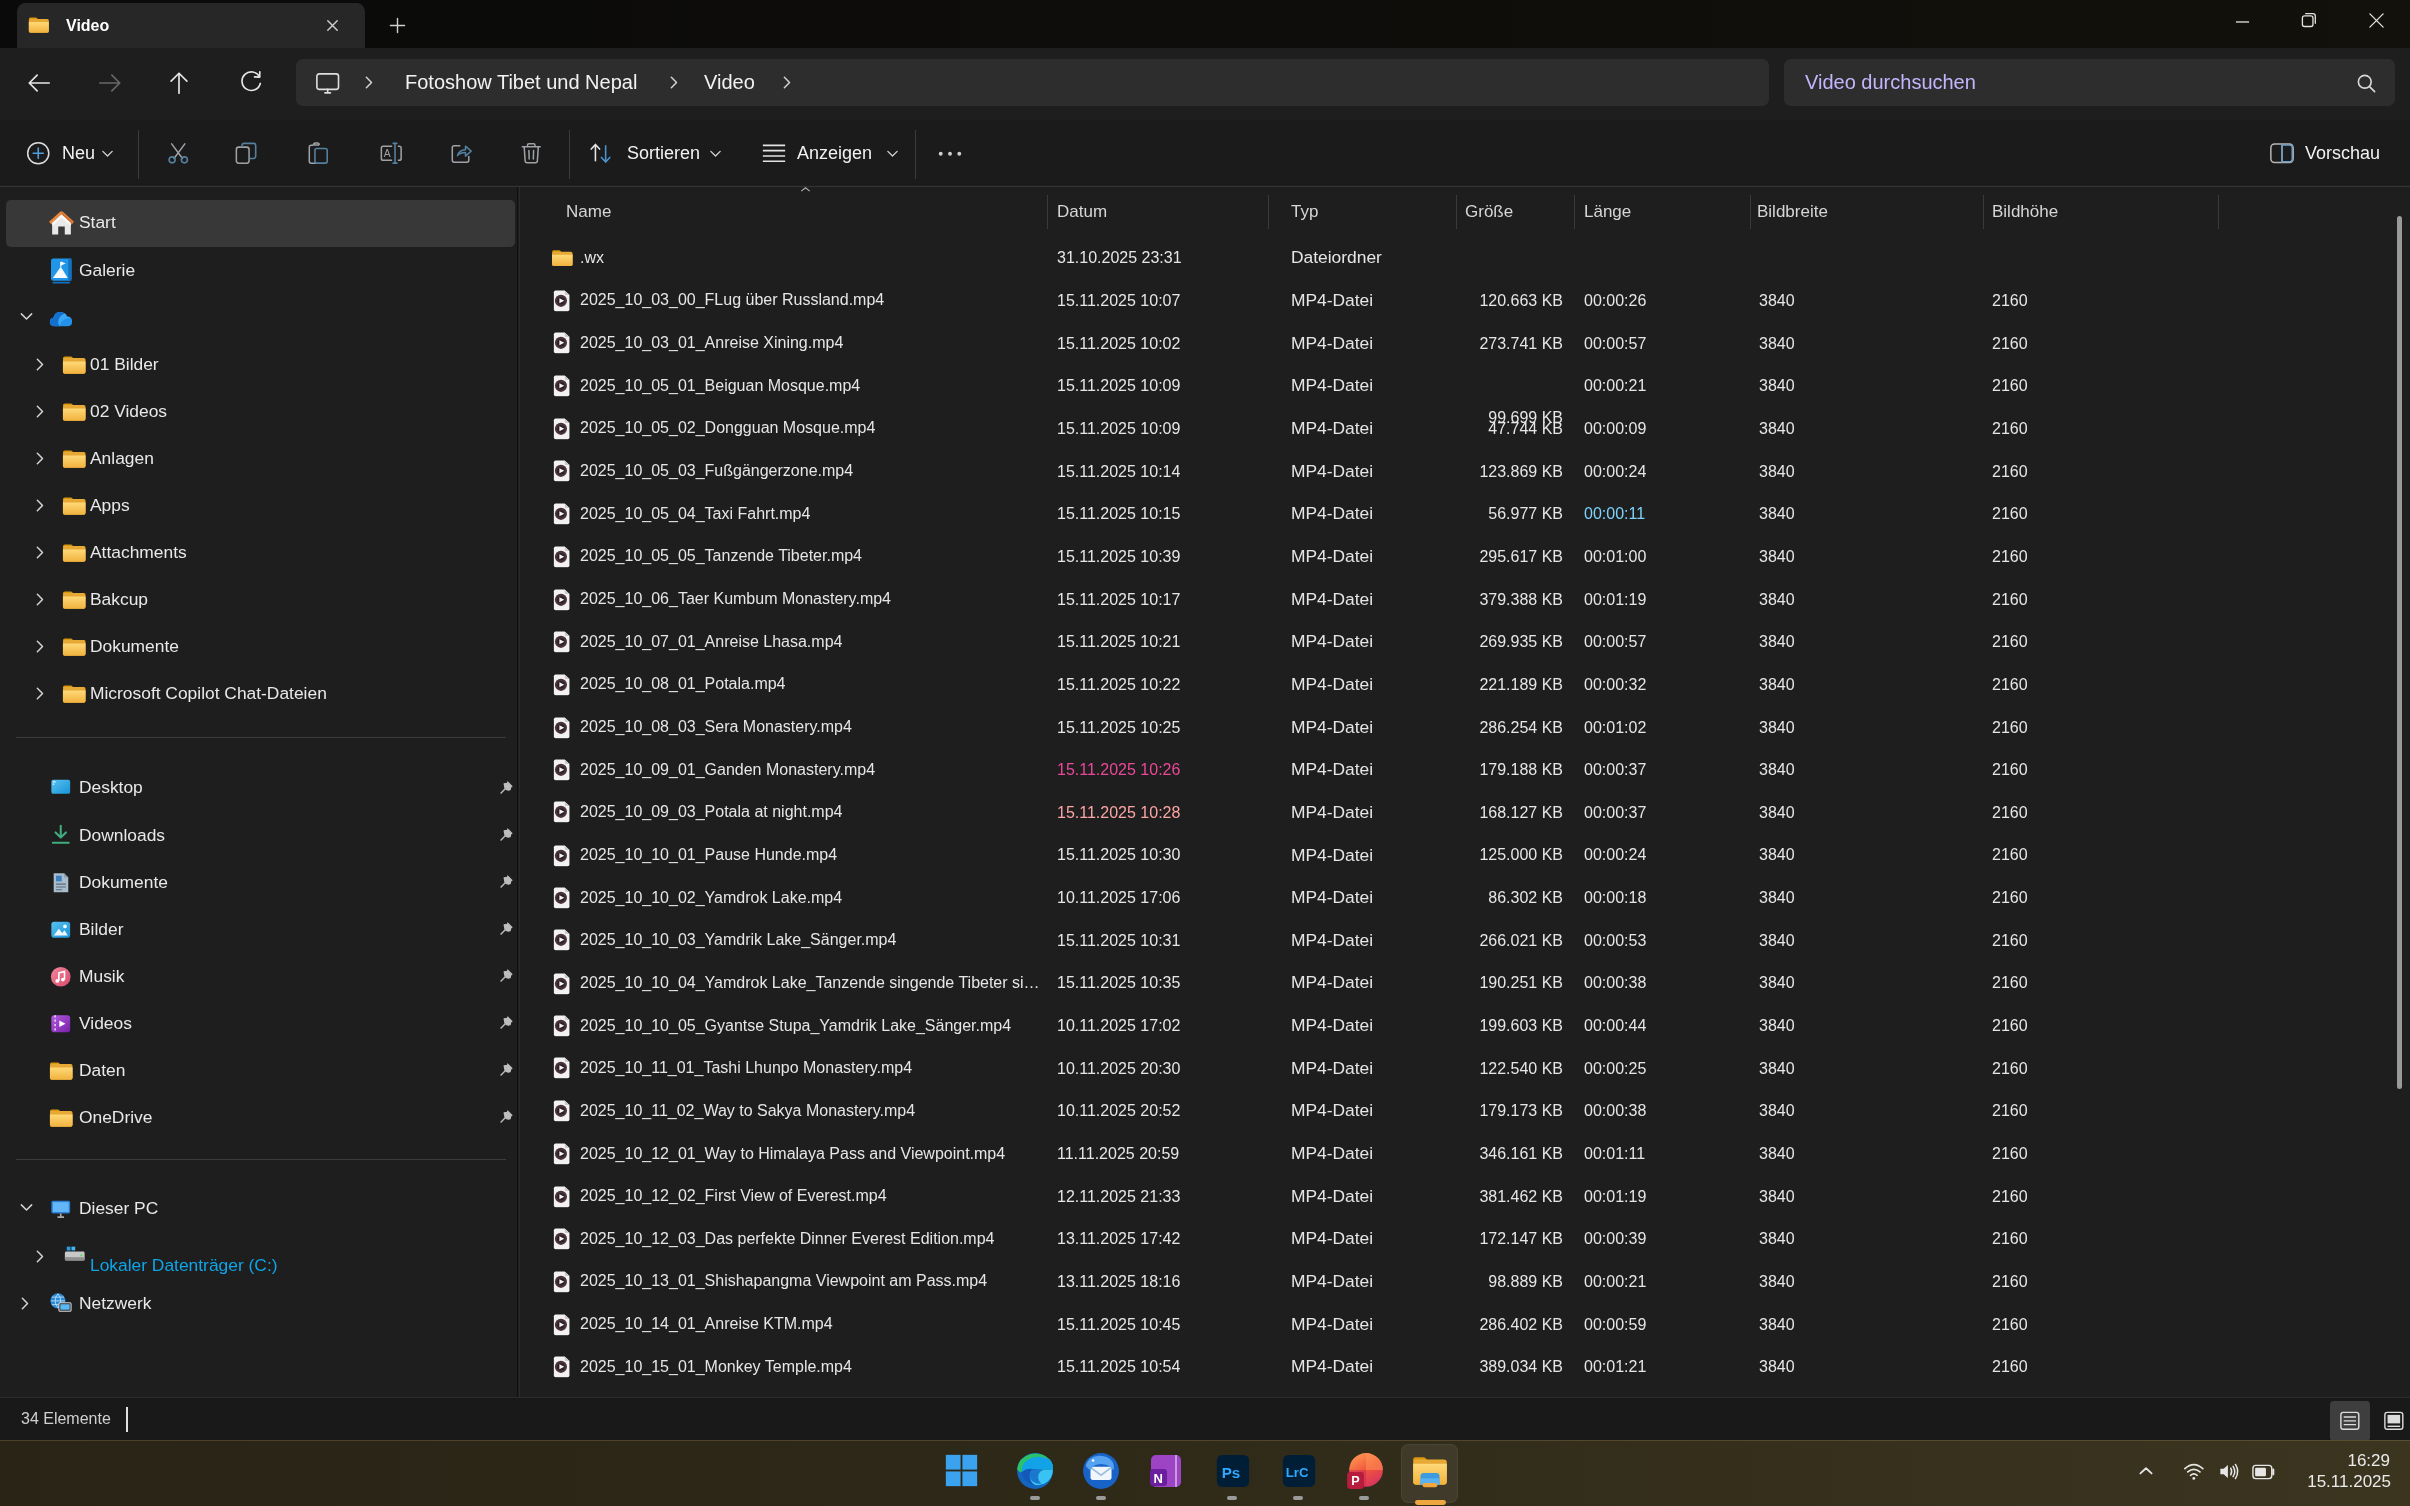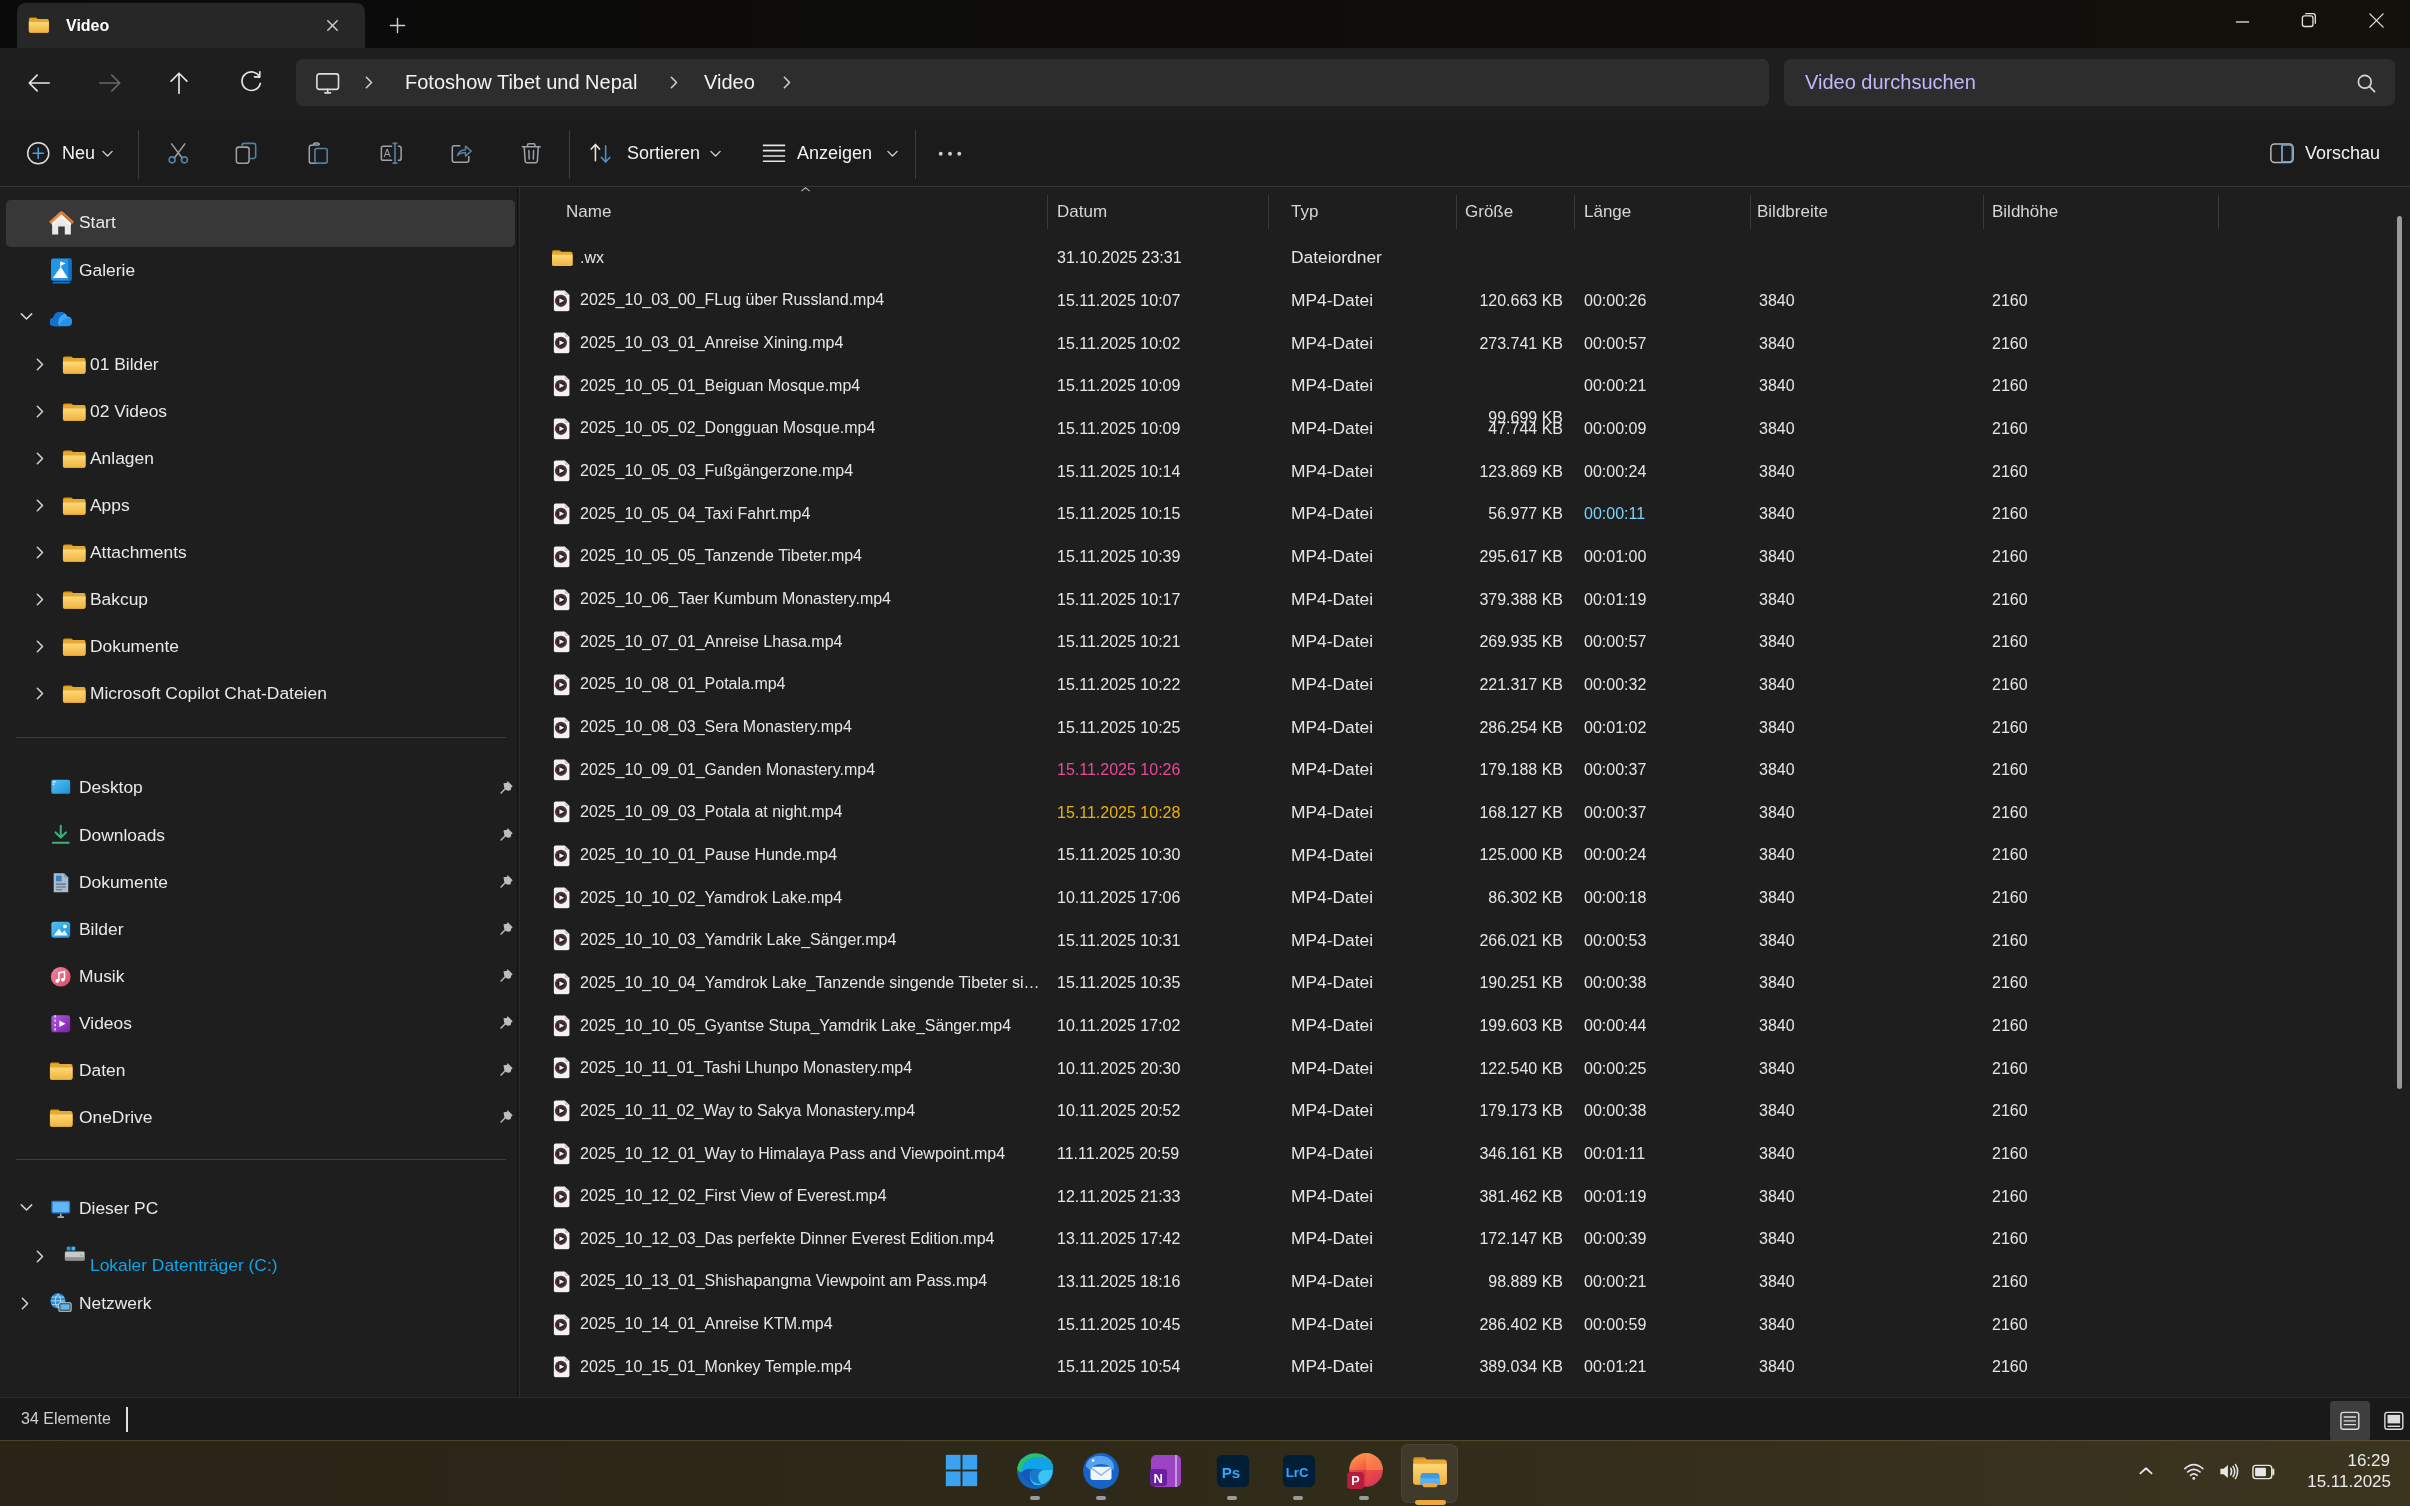--- a/index.html
+++ b/index.html
@@ -497,21 +497,21 @@
 <div class="txt" style="right:848px;top:629px;line-height:25.4px;font-size:16px;color:#e6e6e6;font-weight:400;">269.935 KB</div>
 <div class="txt" style="left:1584px;top:629px;line-height:25.4px;font-size:16px;color:#e6e6e6;font-weight:400;">00:00:57</div>
 <div class="txt" style="left:1759px;top:629px;line-height:25.4px;font-size:16px;color:#e6e6e6;font-weight:400;">3840</div>
 <div class="txt" style="left:1992px;top:629px;line-height:25.4px;font-size:16px;color:#e6e6e6;font-weight:400;">2160</div>
 <svg class="abs" style="left:553px;top:674px" width="17.3" height="21.7" viewBox="0 0 18.3906 23">
       <use href="#vfile"></use>
     </svg>
 <div class="txt" style="left:580px;top:672px;line-height:24.5px;font-size:16px;color:#e6e6e6;font-weight:400;max-width:460px;overflow:hidden;text-overflow:ellipsis;">2025_10_08_01_Potala.mp4</div>
 <div class="txt" style="left:1057px;top:672px;line-height:25.4px;font-size:16px;color:#e6e6e6;font-weight:400;">15.11.2025 10:22</div>
 <div class="txt" style="left:1291px;top:671px;line-height:27px;font-size:17.4px;color:#e6e6e6;font-weight:400;">MP4-Datei</div>
-<div class="txt" style="right:848px;top:672px;line-height:25.4px;font-size:16px;color:#e6e6e6;font-weight:400;">221.317 KB</div>
+<div class="txt" style="right:848px;top:672px;line-height:25.4px;font-size:16px;color:#e6e6e6;font-weight:400;">221.189 KB</div>
 <div class="txt" style="left:1584px;top:672px;line-height:25.4px;font-size:16px;color:#e6e6e6;font-weight:400;">00:00:32</div>
 <div class="txt" style="left:1759px;top:672px;line-height:25.4px;font-size:16px;color:#e6e6e6;font-weight:400;">3840</div>
 <div class="txt" style="left:1992px;top:672px;line-height:25.4px;font-size:16px;color:#e6e6e6;font-weight:400;">2160</div>
 <svg class="abs" style="left:553px;top:717px" width="17.3" height="21.7" viewBox="0 0 18.3906 23">
       <use href="#vfile"></use>
     </svg>
 <div class="txt" style="left:580px;top:715px;line-height:24.5px;font-size:16px;color:#e6e6e6;font-weight:400;max-width:460px;overflow:hidden;text-overflow:ellipsis;">2025_10_08_03_Sera Monastery.mp4</div>
 <div class="txt" style="left:1057px;top:715px;line-height:25.4px;font-size:16px;color:#e6e6e6;font-weight:400;">15.11.2025 10:25</div>
 <div class="txt" style="left:1291px;top:714px;line-height:27px;font-size:17.4px;color:#e6e6e6;font-weight:400;">MP4-Datei</div>
 <div class="txt" style="right:848px;top:715px;line-height:25.4px;font-size:16px;color:#e6e6e6;font-weight:400;">286.254 KB</div>
@@ -525,21 +525,21 @@
 <div class="txt" style="left:1057px;top:757px;line-height:25.4px;font-size:16px;color:#ec4899;font-weight:400;">15.11.2025 10:26</div>
 <div class="txt" style="left:1291px;top:756px;line-height:27px;font-size:17.4px;color:#e6e6e6;font-weight:400;">MP4-Datei</div>
 <div class="txt" style="right:848px;top:757px;line-height:25.4px;font-size:16px;color:#e6e6e6;font-weight:400;">179.188 KB</div>
 <div class="txt" style="left:1584px;top:757px;line-height:25.4px;font-size:16px;color:#e6e6e6;font-weight:400;">00:00:37</div>
 <div class="txt" style="left:1759px;top:757px;line-height:25.4px;font-size:16px;color:#e6e6e6;font-weight:400;">3840</div>
 <div class="txt" style="left:1992px;top:757px;line-height:25.4px;font-size:16px;color:#e6e6e6;font-weight:400;">2160</div>
 <svg class="abs" style="left:553px;top:801px" width="17.3" height="21.7" viewBox="0 0 18.3906 23">
       <use href="#vfile"></use>
     </svg>
 <div class="txt" style="left:580px;top:800px;line-height:24.5px;font-size:16px;color:#e6e6e6;font-weight:400;max-width:460px;overflow:hidden;text-overflow:ellipsis;">2025_10_09_03_Potala at night.mp4</div>
-<div class="txt" style="left:1057px;top:800px;line-height:25.4px;font-size:16px;color:#eab308;font-weight:400;">15.11.2025 10:28</div>
+<div class="txt" style="left:1057px;top:800px;line-height:25.4px;font-size:16px;color:#fca5a5;font-weight:400;">15.11.2025 10:28</div>
 <div class="txt" style="left:1291px;top:799px;line-height:27px;font-size:17.4px;color:#e6e6e6;font-weight:400;">MP4-Datei</div>
 <div class="txt" style="right:848px;top:800px;line-height:25.4px;font-size:16px;color:#e6e6e6;font-weight:400;">168.127 KB</div>
 <div class="txt" style="left:1584px;top:800px;line-height:25.4px;font-size:16px;color:#e6e6e6;font-weight:400;">00:00:37</div>
 <div class="txt" style="left:1759px;top:800px;line-height:25.4px;font-size:16px;color:#e6e6e6;font-weight:400;">3840</div>
 <div class="txt" style="left:1992px;top:800px;line-height:25.4px;font-size:16px;color:#e6e6e6;font-weight:400;">2160</div>
 <svg class="abs" style="left:553px;top:845px" width="17.3" height="21.7" viewBox="0 0 18.3906 23">
       <use href="#vfile"></use>
     </svg>
 <div class="txt" style="left:580px;top:843px;line-height:24.5px;font-size:16px;color:#e6e6e6;font-weight:400;max-width:460px;overflow:hidden;text-overflow:ellipsis;">2025_10_10_01_Pause Hunde.mp4</div>
 <div class="txt" style="left:1057px;top:842px;line-height:25.4px;font-size:16px;color:#e6e6e6;font-weight:400;">15.11.2025 10:30</div>

